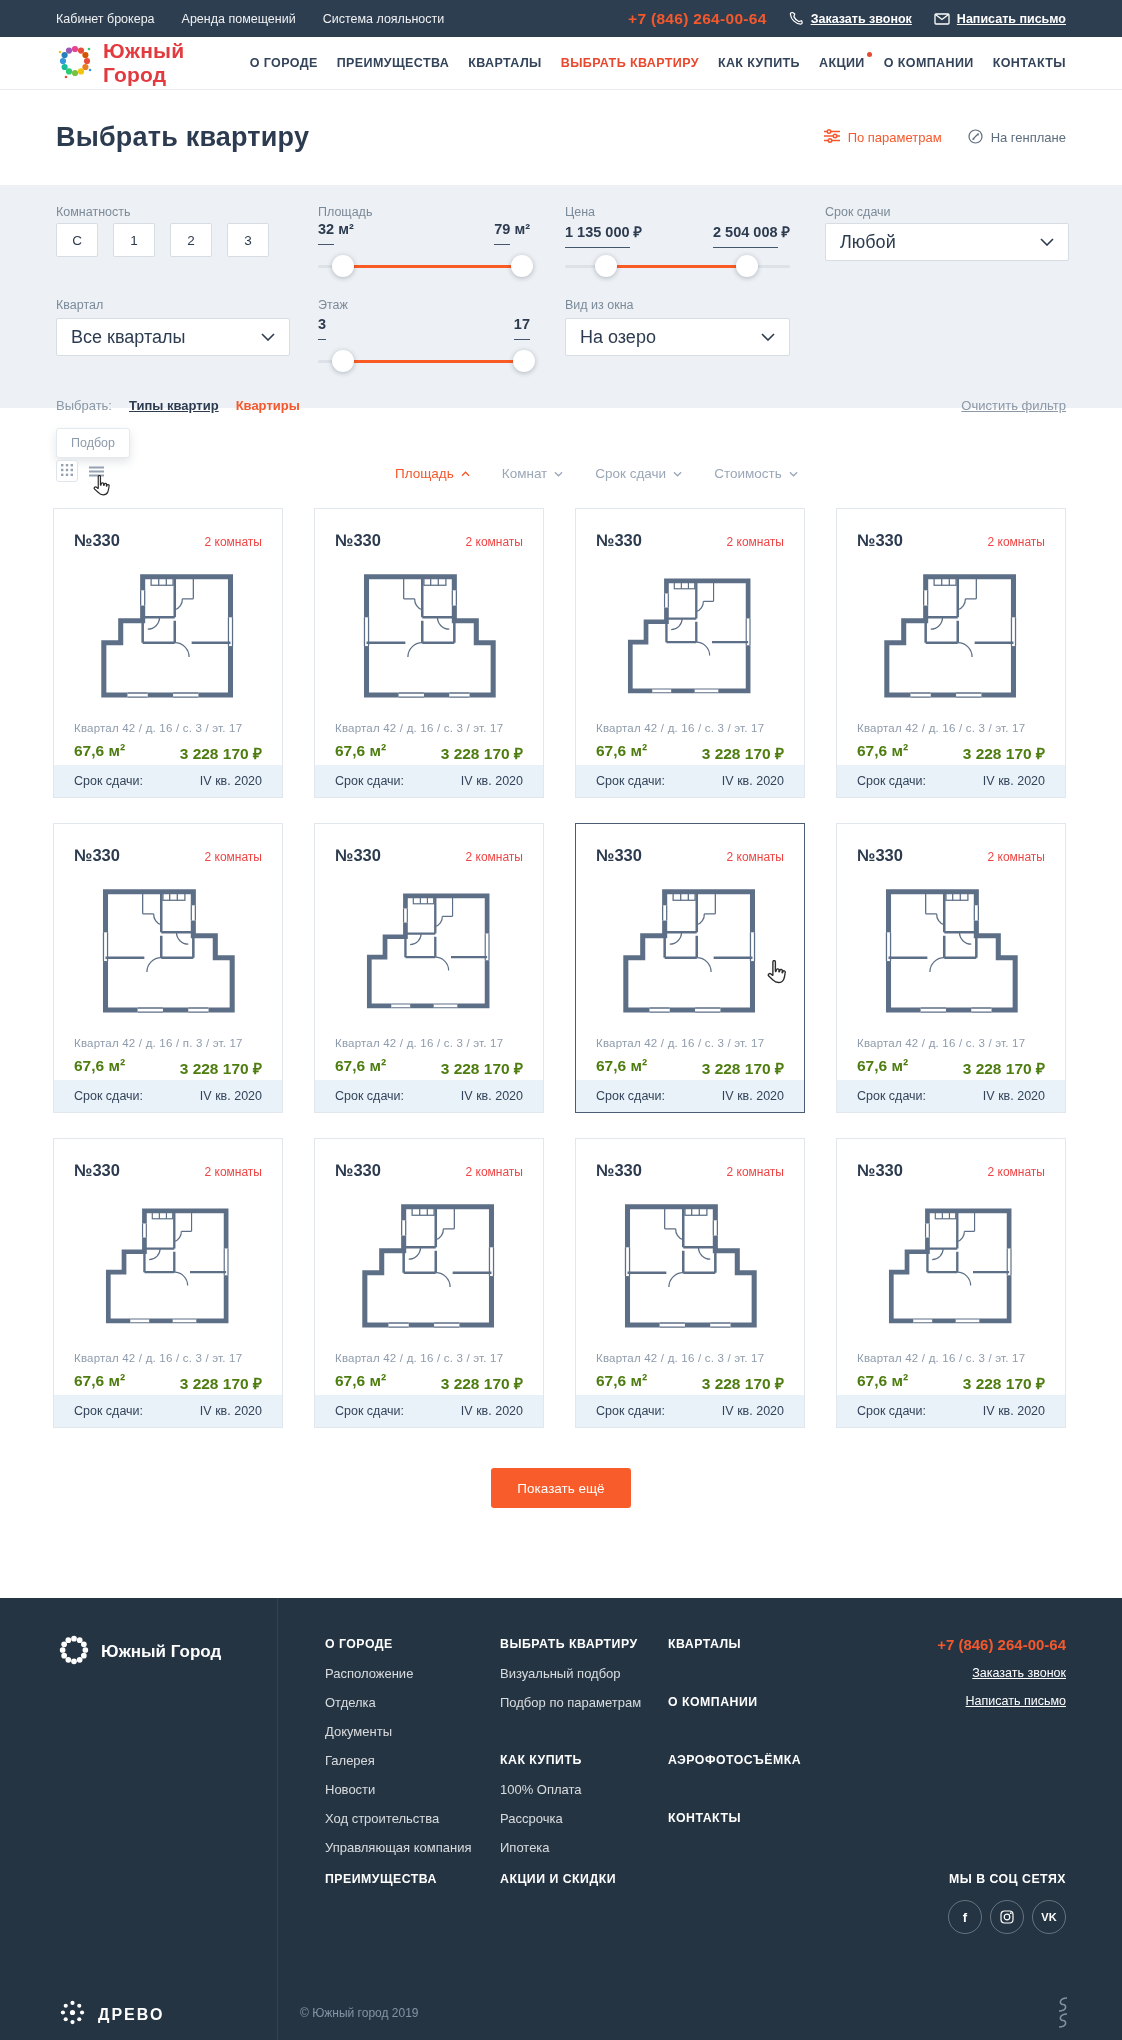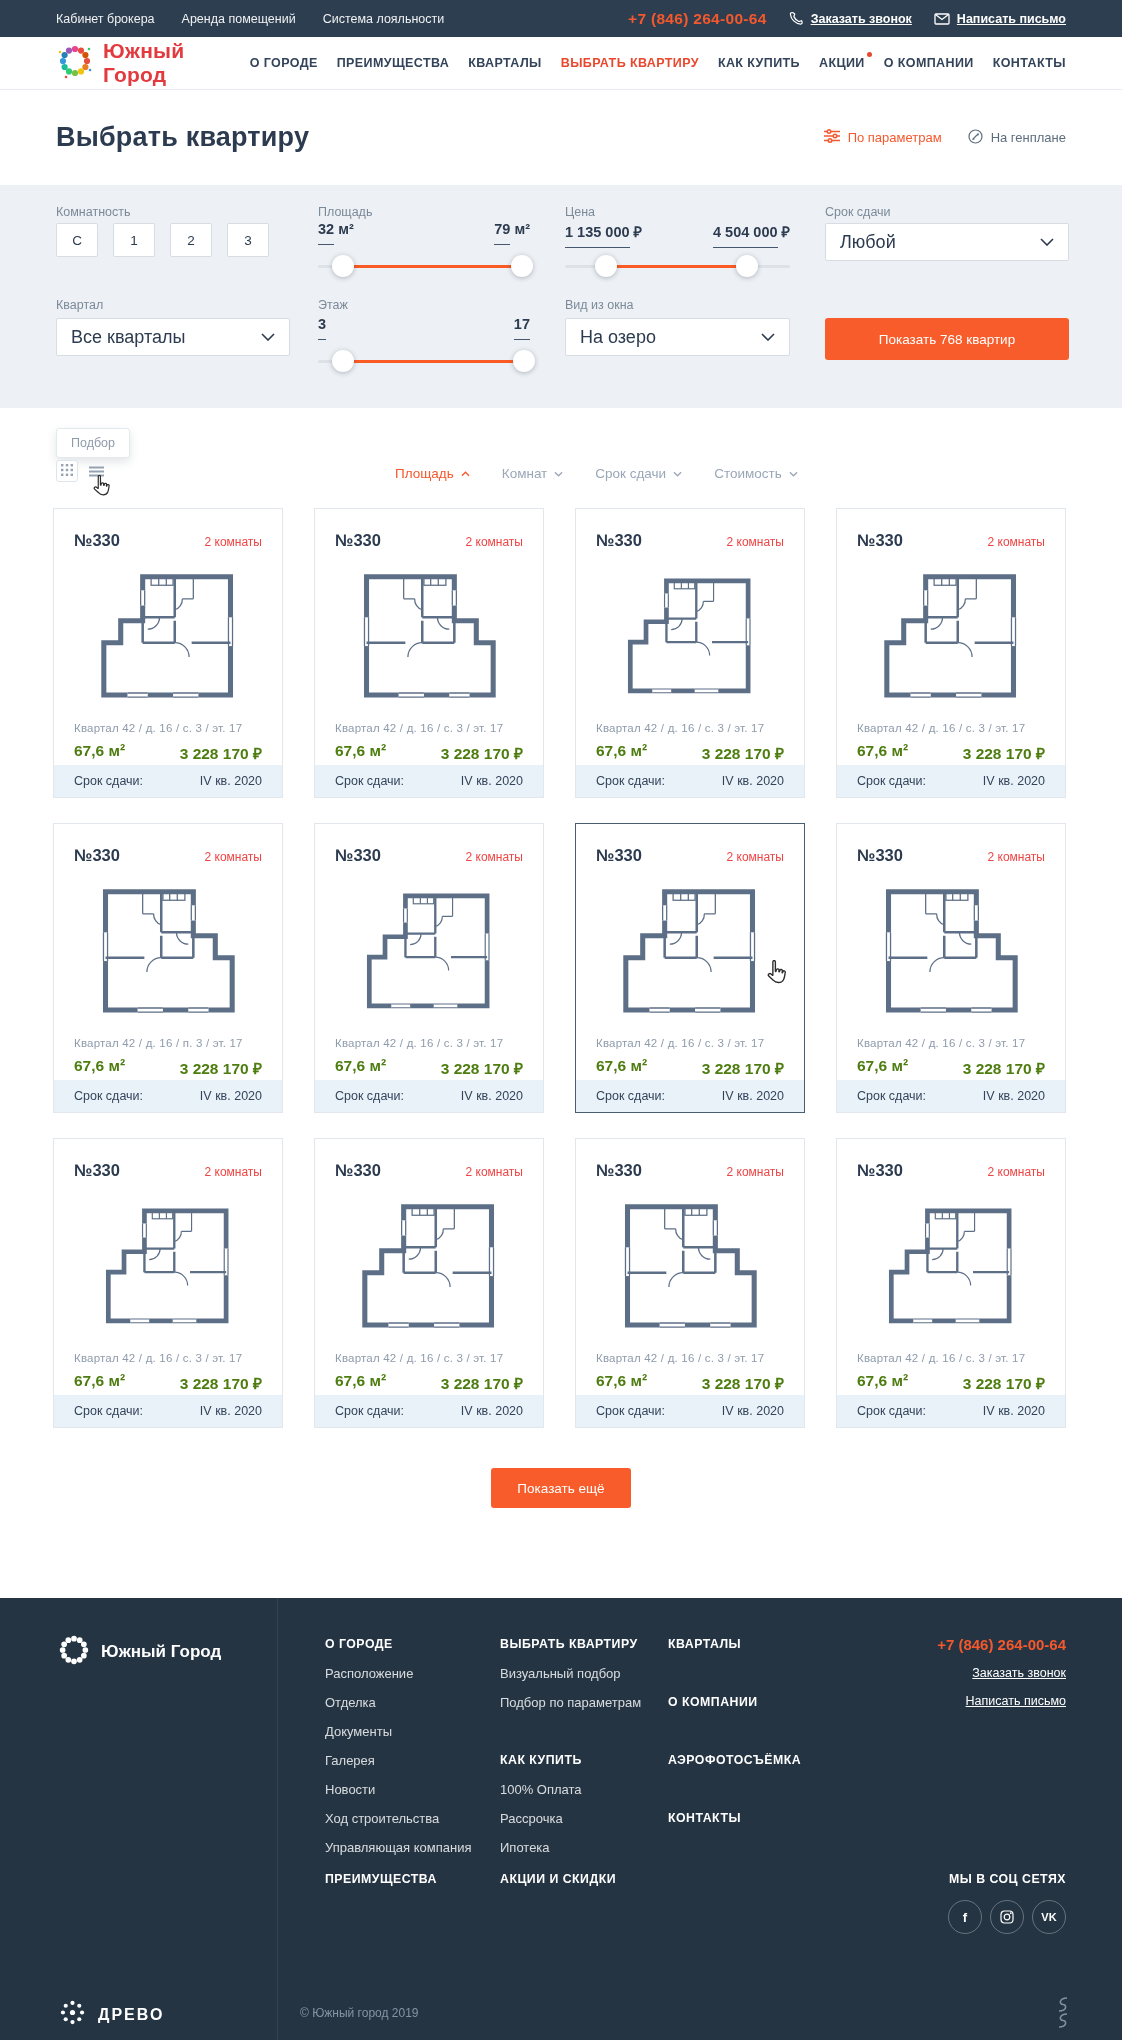--- a/index.html
+++ b/index.html
@@ -225,21 +225,21 @@
     <div class="slider" style="left:318px; top:70px; width:212px;">
       <div class="track"></div>
       <div class="range" style="left:12%; right:4%;"></div>
       <div class="knob" style="left:12%;"></div>
       <div class="knob" style="left:96%;"></div>
     </div>
 
     <span class="f-label" style="left:565px; top:20px;">Цена</span>
     <div class="rangevals" style="left:565px; width:225px;align-items:flex-end;">
       <span><span class="num">1 135 000</span>&nbsp;<span>₽</span></span>
-      <span><span class="num">4 504 000</span>&nbsp;<span>₽</span></span>
+      <span><span class="num">2 504 008</span>&nbsp;<span>₽</span></span>
     </div>
     <div class="slider" style="left:565px; top:70px; width:225px;">
       <div class="track"></div>
       <div class="range" style="left:18%; right:19%;"></div>
       <div class="knob" style="left:18%;"></div>
       <div class="knob" style="left:81%;"></div>
     </div>
 
     <span class="f-label" style="left:825px; top:20px;">Срок сдачи</span>
     <div class="selectbox" style="left:825px; top:38px; width:244px;">
@@ -276,23 +276,28 @@
     <span class="f-label" style="left:565px; top:113px;">Вид из окна</span>
     <div class="selectbox" style="left:565px; top:133px; width:225px;">
       <span>На озеро</span>
       <span class="chev">
           <svg width="14" height="8" viewBox="0 0 14 8" fill="none" stroke="#2c3b4f" stroke-width="1.6">
             <path d="M1,1 L7,7 L13,1"></path>
           </svg>
         </span>
     </div>
 
-    <button class="submit-btn">Показать 768 квартир</button>
   </div>
 
+  <div class="choose-row">
+    <span class="choose-label">Выбрать:</span>
+    <a class="tab-types">Типы квартир</a>
+    <a class="tab-flats">Квартиры</a>
+    <a class="clear-filter">Очистить фильтр</a>
+  </div>
 
   <div class="tooltip">Подбор</div>
   <div class="view-grid-btn">
     <span>
       <svg width="12" height="12" viewBox="0 0 12 12" fill="#94a2b1">
           <rect x="0" y="0" width="2.4" height="2.4"></rect>
           <rect x="4.8" y="0" width="2.4" height="2.4"></rect>
           <rect x="9.6" y="0" width="2.4" height="2.4"></rect>
           <rect x="0" y="4.8" width="2.4" height="2.4"></rect>
           <rect x="4.8" y="4.8" width="2.4" height="2.4"></rect>

